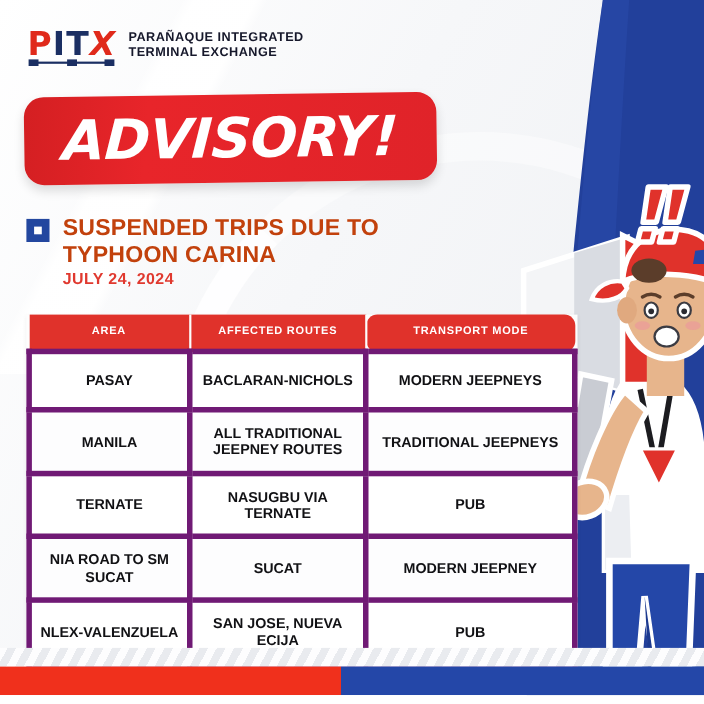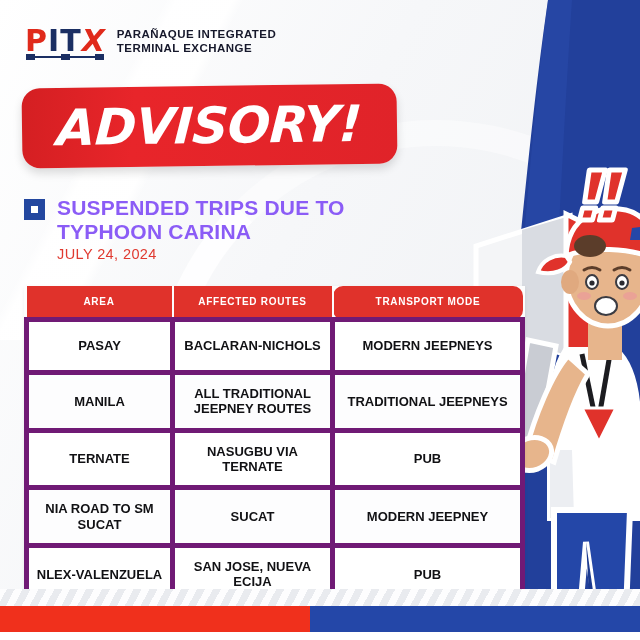--- a/index.html
+++ b/index.html
@@ -203,33 +203,33 @@
     position: relative;
   }
   .bullet-square::after {
     content: "";
     position: absolute;
     left: 7px; top: 7px;
     width: 7px; height: 7px;
     background: #ffffff;
   }
   .headline {
-    color: #8b5cf6;
+    color: #c2410c;
     font-size: 21px;
     font-weight: 800;
     line-height: 1.16;
     letter-spacing: .2px;
   }
   .subdate {
     position: absolute;
     left: 57px;
     top: 246px;
     color: #e0392f;
     font-size: 14.5px;
-    font-weight: 400;
+    font-weight: 700;
     letter-spacing: .4px;
   }
 
   
   .adv-table {
     position: absolute;
     left: 24px;
     top: 286px;
     width: 496px;
     border-collapse: collapse;

